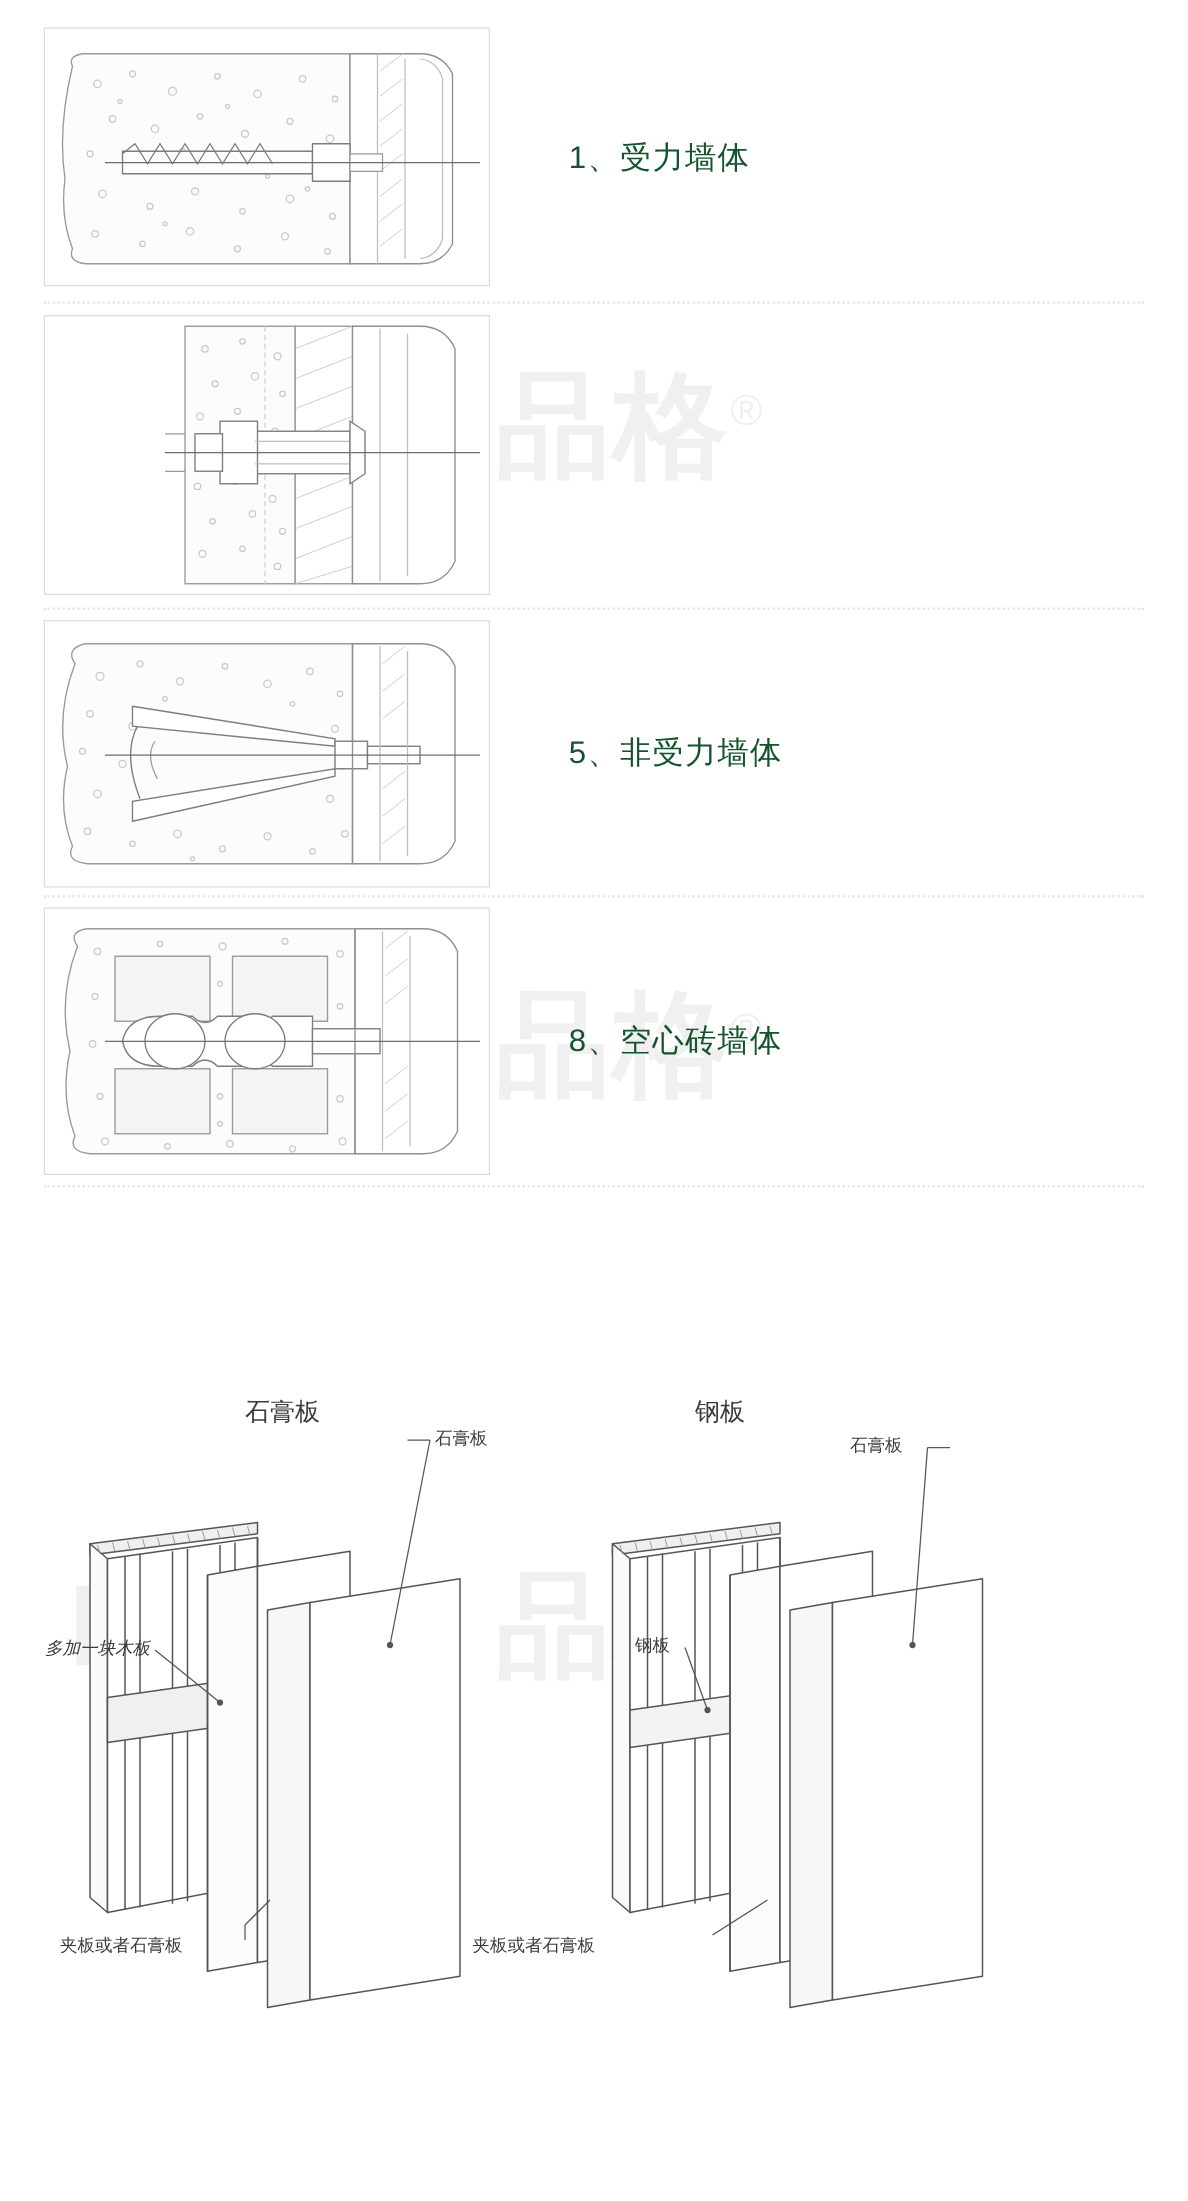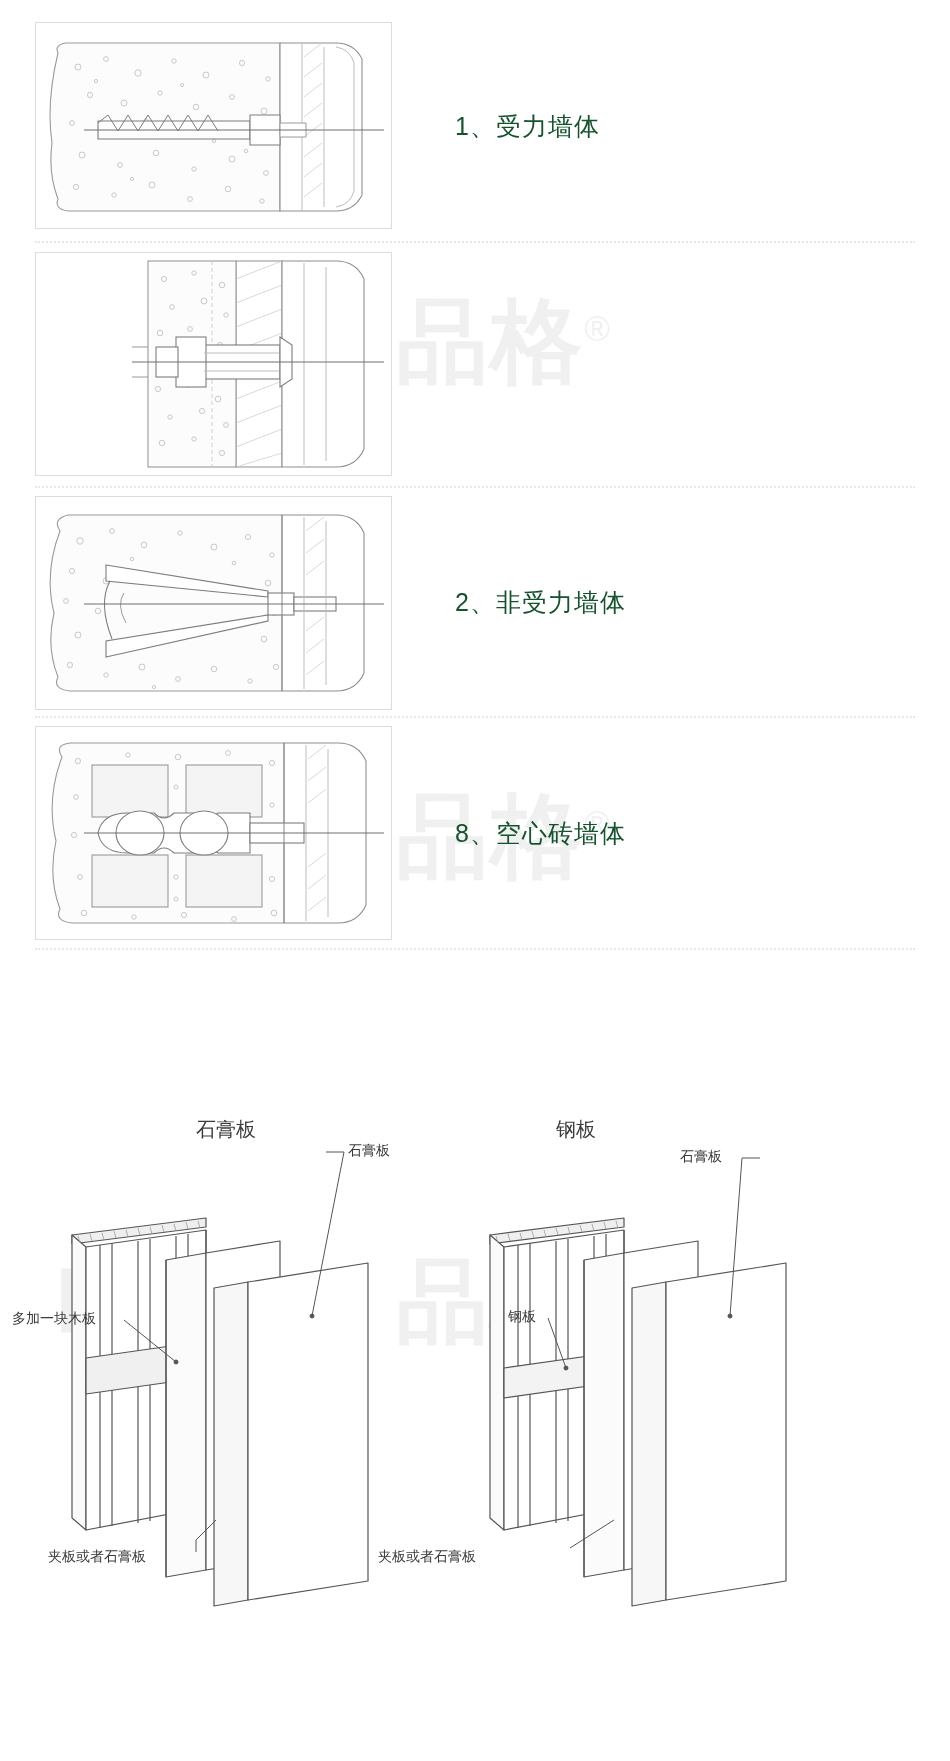--- a/index.html
+++ b/index.html
@@ -247,21 +247,21 @@
           <path d="M270 56 L288 42"></path>
         <path d="M270 78 L288 64"></path>
           <path d="M270 134 L288 120"></path>
         <path d="M270 156 L288 142"></path>
           <path d="M270 178 L288 164"></path>
       </g>
       <path d="M48 107 L348 107" stroke="#6e6e6e" stroke-width="1"></path>
     </svg>
   </div>
   <div class="caption" style="left:455px;top:585px;">
-    <div>2、非受力墙体</div>
+    <div>5、非受力墙体</div>
   </div>
   <div class="rowsep" style="top:716px;"></div>
 
   <div class="fig" style="left:35px;top:726px;width:355px;height:212px;">
     <svg viewBox="0 0 355 212" xmlns="http://www.w3.org/2000/svg">
       <path d="M26 30 Q18 18 34 16 L248 16 L248 196 L36 196 Q18 194 24 182
                Q12 150 20 114 Q10 72 26 30 Z" fill="#fcfcfc" stroke="#9a9a9a" stroke-width="1.1"></path>
 
       <g fill="#f4f4f4" stroke="#9a9a9a" stroke-width="1.1">
         <rect x="56" y="38" width="76" height="52"></rect>
@@ -421,20 +421,20 @@
         <path d="M570 448 L614 420"></path>
       </g>
     </svg>
 
     <div class="bl" style="left:196px;top:16px;">石膏板</div>
     <div class="bl" style="left:556px;top:16px;">钢板</div>
 
     <div class="bl sm" style="left:348px;top:42px;">石膏板</div>
     <div class="bl sm" style="left:680px;top:48px;">石膏板</div>
 
-    <div class="bl sm" style="left:12px;top:210px;">多加一块木板</div>
+    <div class="bl sm" style="left:36px;top:210px;font-style:italic;">多加一块木板</div>
     <div class="bl sm" style="left:508px;top:208px;">钢板</div>
 
     <div class="bl sm" style="left:48px;top:448px;">夹板或者石膏板</div>
     <div class="bl sm" style="left:378px;top:448px;">夹板或者石膏板</div>
   </div>
 
 </div>
 
 </body></html>

